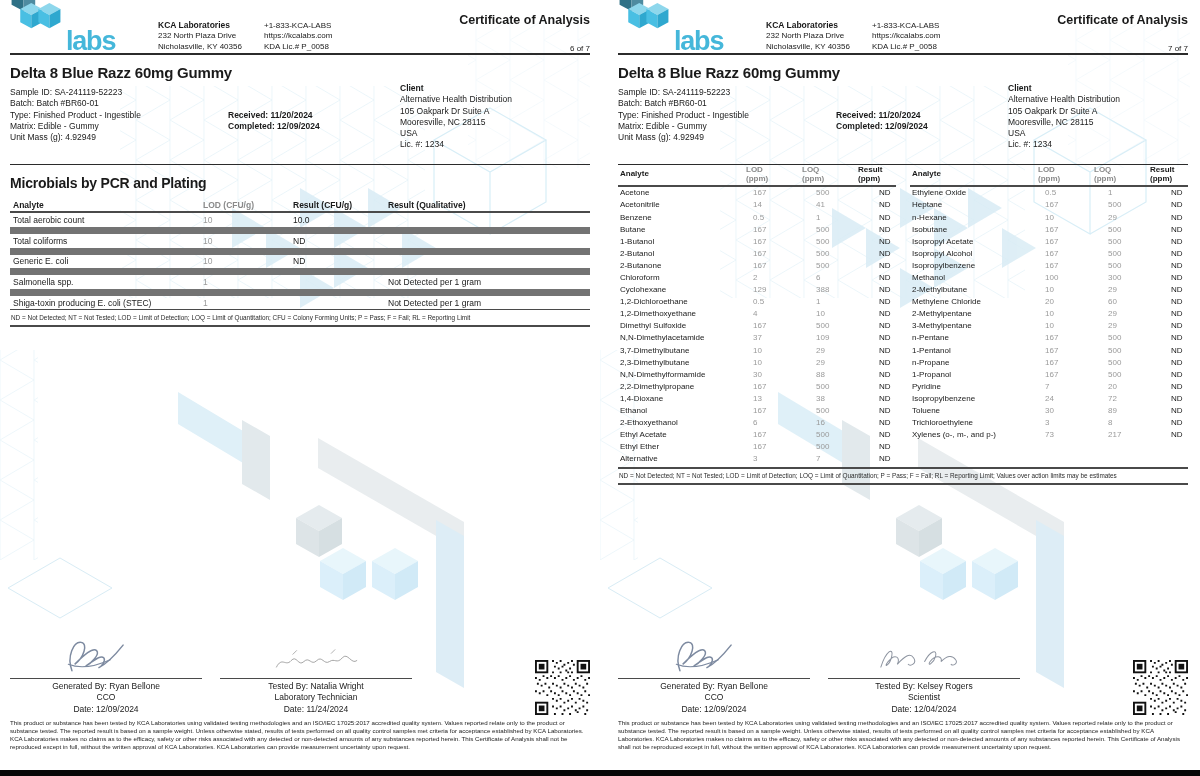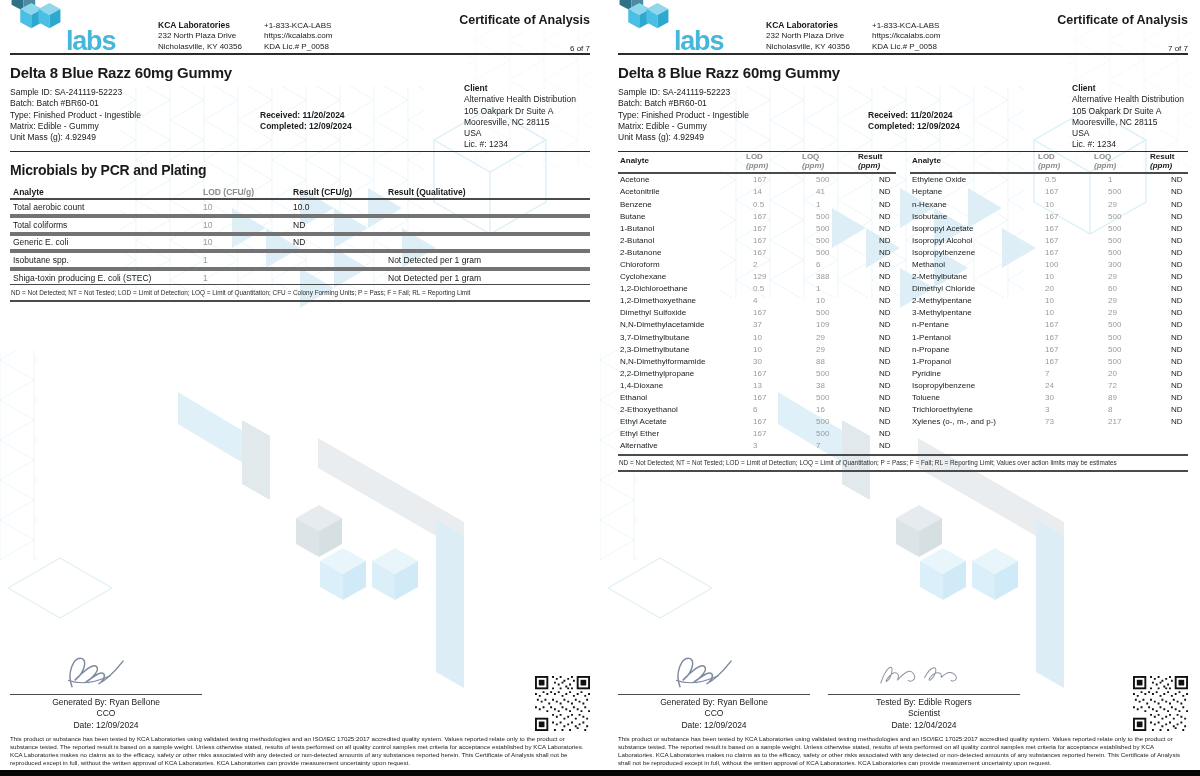--- a/index.html
+++ b/index.html
@@ -18,51 +18,51 @@
   .logo-kca  { font-size:27px; color:#1d3a4c; }
   .logo-labs { font-size:27px; color:#45b7da;margin-top:48px; }
   .hdr-block { font-size:8px; line-height:1.35; margin-top:7px; width:106px; }
   .hdr-block .b1 { font-weight:bold; font-size:8.5px; }
   .hdr-right { margin-left:auto; text-align:right; margin-top:11px; }
   .coa-title { font-size:12.5px; font-weight:bold; }
   .page-num { font-size:8px; margin-top:17px; }
 
   
   .prod-title { font-size:15px; font-weight:bold; margin:9px 0 6px 0; letter-spacing:-0.2px; }
-  .info-grid { display:grid; grid-template-columns:218px 172px 1fr; font-size:8.5px; line-height:1.33; border-bottom:1.5px solid #2b2b2b;gap:32px; }
+  .info-grid { display:grid; grid-template-columns:218px 172px 1fr; font-size:8.5px; line-height:1.33; padding-bottom:13px; border-bottom:1.5px solid #2b2b2b; }
   .info-mid { padding-top:23px;font-weight:bold; }
   .client-label { font-weight:bold; }
   .info-client { margin-top:-4px; }
 
   
   .section-title { font-size:14px; font-weight:bold; margin:10px 0 7px 0; letter-spacing:-0.2px; }
 
   
   .micro-head, .micro-row { display:grid; grid-template-columns:190px 90px 95px 1fr; font-size:8.5px; padding:1.8px 3px; }
   .micro-head { font-weight:bold; border-bottom:2px solid #4a4a4a; }
   .micro-head .gray { color:#8a8a8a; }
-  .micro-row { border-bottom:4px solid #737373; }
+  .micro-row { border-bottom:7px solid #737373; }
   .micro-body .micro-row:last-child { border-bottom:1.5px solid #4a4a4a; }
   .micro-row .lod { color:#9a9a9a; }
   .footnote { font-size:6.4px; color:#2c2c2c; padding:3.5px 1px 4px 1px; border-bottom:2px solid #4a4a4a; }
 
   
   .solv-wrap { display:flex; gap:14px; }
   .solv-table { flex:1; }
   .solv-head { display:grid; grid-template-columns:126px 56px 56px 1fr; font-size:8px; font-weight:bold; padding:0 2px 2px 2px; border-bottom:2px solid #4a4a4a; }
-  .solv-head .unit { display:block; font-weight:bold;font-style:italic; }
+  .solv-head .unit { display:block; font-weight:bold; }
   .solv-head .gray { color:#8a8a8a; }
   .solv-head .an { align-self:center; }
   .solv-row { display:grid; grid-template-columns:126px 56px 56px 1fr; font-size:8px; padding:1.55px 2px;gap:7px; }
   .solv-row .num { color:#9a9a9a; }
   .solv-rule { border-bottom:2px solid #4a4a4a; margin-top:2px; }
   .solv-footnote { font-size:6.4px; color:#2c2c2c; padding:3.5px 1px 4px 1px; border-bottom:2px solid #4a4a4a; }
 
   
-  .footer { position:absolute; left:10px; right:10px; bottom:9px; z-index:1; }
+  .footer { position:absolute; left:10px; right:10px; bottom:25px; z-index:1; }
   .page--right .footer { left:18px; right:12px; }
   .sig-row { display:flex; align-items:flex-end; }
   .sig-block { width:192px; text-align:center; margin-right:18px; }
   .sig-img { display:block; margin:0 auto; height:42px; }
   .sig-line { border-top:1.5px solid #4a4a4a; margin-bottom:2px; }
   .sig-text { font-size:8.5px; line-height:1.32; }
   .qr { margin-left:auto; width:55px; height:55px; }
   .disclaimer { font-size:6.2px; line-height:1.3; color:#222; margin-top:4px; }
   .bottom-bar { position:absolute; left:0; bottom:0; width:100%; height:6px; background:#060606; z-index:3; }
 </style>
@@ -245,21 +245,21 @@
             </div>
 
             <div class="micro-row">
               <div>Generic E. coli</div>
               <div class="lod">10</div>
               <div>ND</div>
               <div></div>
             </div>
 
             <div class="micro-row">
-              <div>Isobutane spp.</div>
+              <div>Salmonella spp.</div>
               <div class="lod">1</div>
               <div></div>
               <div>Not Detected per 1 gram</div>
             </div>
 
             <div class="micro-row">
               <div>Shiga-toxin producing E. coli (STEC)</div>
               <div class="lod">1</div>
               <div></div>
               <div>Not Detected per 1 gram</div>
@@ -271,20 +271,29 @@
       <div class="footer">
         <div class="sig-row">
           <div class="sig-block">
             <svg class="sig-img" viewBox="0 0 190 46">
                 <use href="#sig-ryan"></use>
               </svg>
             <div class="sig-line"></div>
             <div class="sig-text">Generated By: Ryan Bellone</div>
             <div class="sig-text">CCO</div>
             <div class="sig-text">Date: 12/09/2024</div>
+          </div>
+          <div class="sig-block">
+            <svg class="sig-img" viewBox="0 0 190 46">
+                <use href="#sig-natalia"></use>
+              </svg>
+            <div class="sig-line"></div>
+            <div class="sig-text">Tested By: Natalia Wright</div>
+            <div class="sig-text">Laboratory Technician</div>
+            <div class="sig-text">Date: 11/24/2024</div>
           </div>
           <svg class="qr" viewBox="0 0 29 29">
               <use href="#qr-art"></use>
             </svg>
         </div>
         <div class="disclaimer">This product or substance has been tested by KCA Laboratories using validated testing methodologies and an ISO/IEC 17025:2017 accredited quality system. Values reported relate only to the product or substance tested. The reported result is based on a sample weight. Unless otherwise stated, results of tests performed on all quality control samples met criteria for acceptance established by KCA Laboratories. KCA Laboratories makes no claims as to the efficacy, safety or other risks associated with any detected or non-detected amounts of any substances reported herein. This Certificate of Analysis shall not be reproduced except in full, without the written approval of KCA Laboratories. KCA Laboratories can provide measurement uncertainty upon request.</div>
       </div>
     </div>
   </div>
 
@@ -583,21 +592,21 @@
                 </div>
 
                 <div class="solv-row">
                   <div>2-Methylbutane</div>
                   <div class="num">10</div>
                   <div class="num">29</div>
                   <div>ND</div>
                 </div>
 
                 <div class="solv-row">
-                  <div>Dimethyl Chloride</div>
+                  <div>Methylene Chloride</div>
                   <div class="num">20</div>
                   <div class="num">60</div>
                   <div>ND</div>
                 </div>
 
                 <div class="solv-row">
                   <div>2-Methylpentane</div>
                   <div class="num">10</div>
                   <div class="num">29</div>
                   <div>ND</div>
@@ -688,21 +697,21 @@
             <div class="sig-line"></div>
             <div class="sig-text">Generated By: Ryan Bellone</div>
             <div class="sig-text">CCO</div>
             <div class="sig-text">Date: 12/09/2024</div>
           </div>
           <div class="sig-block">
             <svg class="sig-img" viewBox="0 0 190 46">
                 <use href="#sig-kelsey"></use>
               </svg>
             <div class="sig-line"></div>
-            <div class="sig-text">Tested By: Edible Rogers</div>
+            <div class="sig-text">Tested By: Kelsey Rogers</div>
             <div class="sig-text">Scientist</div>
             <div class="sig-text">Date: 12/04/2024</div>
           </div>
           <svg class="qr" viewBox="0 0 29 29">
               <use href="#qr-art"></use>
             </svg>
         </div>
         <div class="disclaimer">This product or substance has been tested by KCA Laboratories using validated testing methodologies and an ISO/IEC 17025:2017 accredited quality system. Values reported relate only to the product or substance tested. The reported result is based on a sample weight. Unless otherwise stated, results of tests performed on all quality control samples met criteria for acceptance established by KCA Laboratories. KCA Laboratories makes no claims as to the efficacy, safety or other risks associated with any detected or non-detected amounts of any substances reported herein. This Certificate of Analysis shall not be reproduced except in full, without the written approval of KCA Laboratories. KCA Laboratories can provide measurement uncertainty upon request.</div>
       </div>
     </div>

